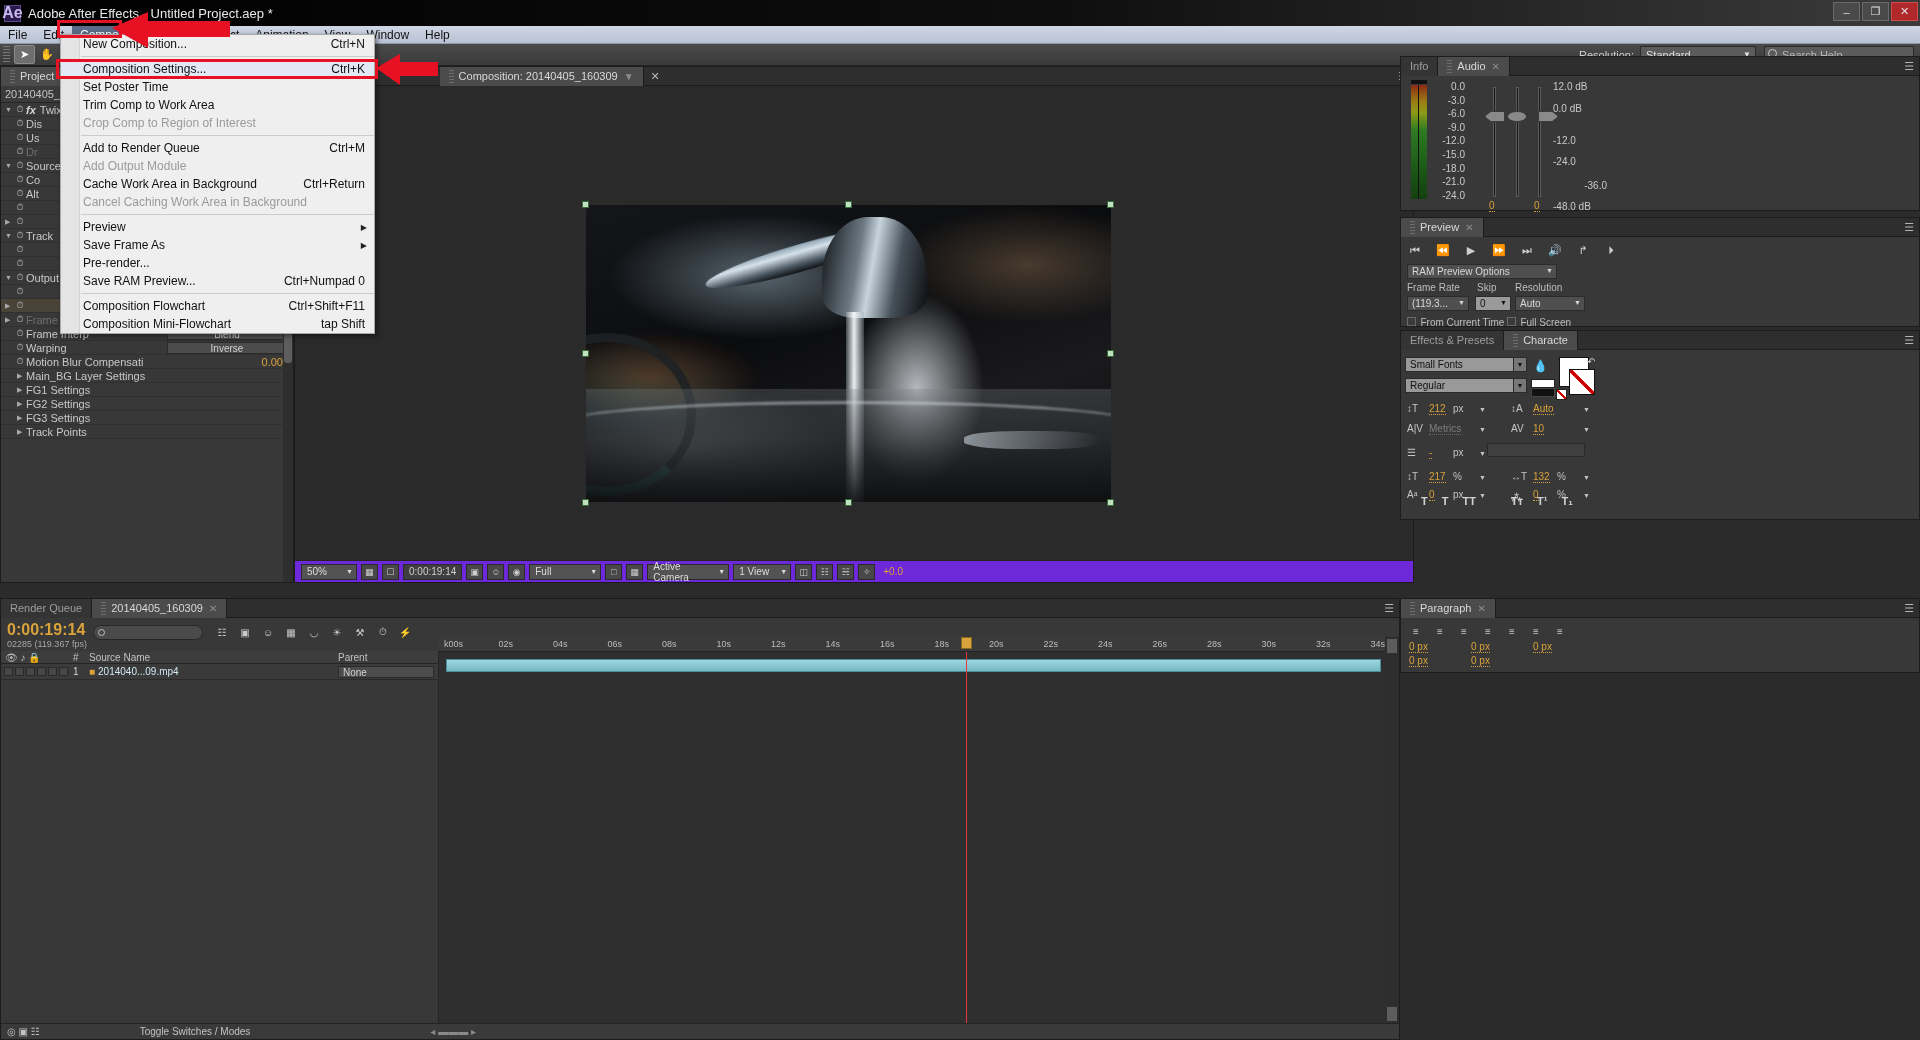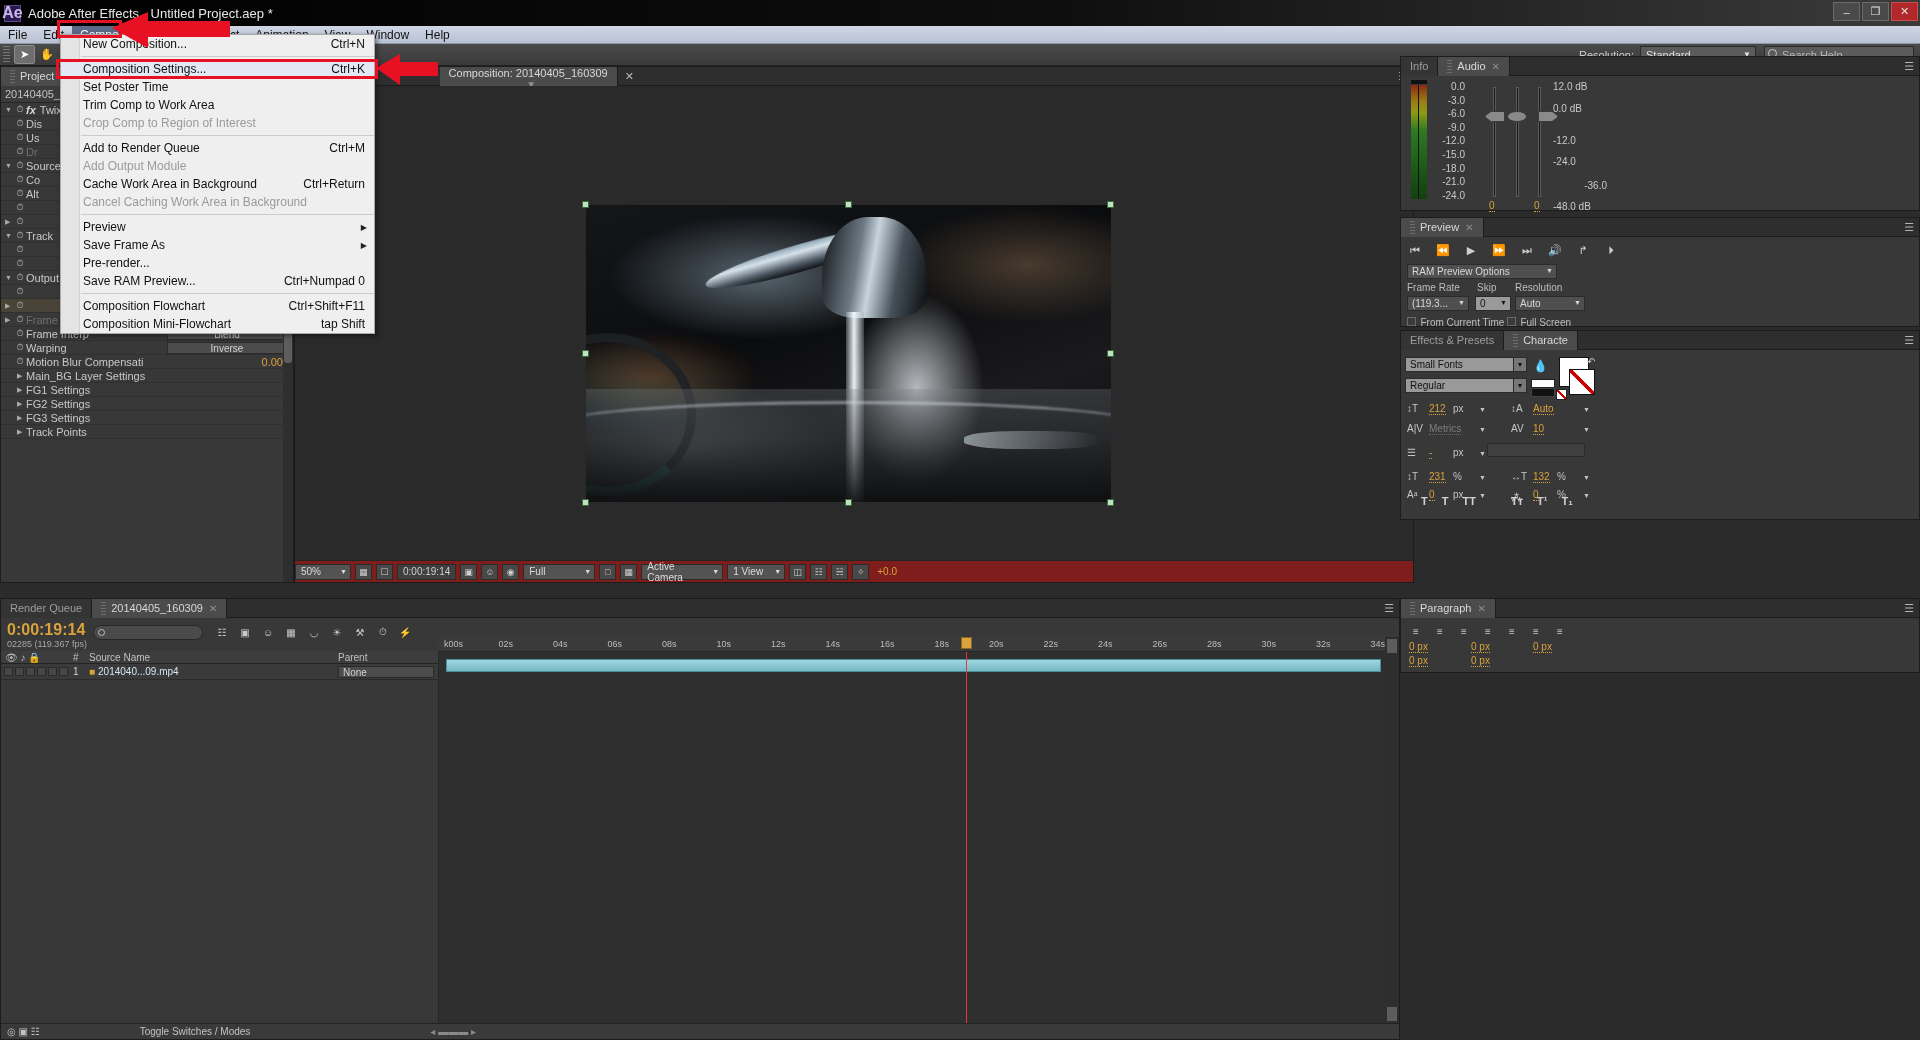--- a/index.html
+++ b/index.html
@@ -122,22 +122,22 @@
   .ring { position:absolute; left:-13%; top:43%; width:34%; height:55%;
     border-radius:50%; border:9px solid rgba(30,34,36,.9);
     border-left-color:rgba(195,110,40,.55); border-bottom-color:rgba(30,140,135,.5);
     filter:blur(.6px); }
   .handle { position:absolute; left:72%; top:76%; width:26%; height:6%;
     background:linear-gradient(90deg,rgba(180,190,198,.7),rgba(40,44,48,.2));
     border-radius:40%; filter:blur(.7px); }
   .hcorner { position:absolute; width:7px; height:7px; background:#bfe3c0;
     border:1px solid #3a6a3b; }
   .comp-bottombar { position:absolute; left:0; right:0; bottom:0; height:22px;
-    background:#7f1d1d; border-top:1px solid #242424; display:flex;
-    align-items:center; gap:4px; }
+    background:#6d28d9; border-top:1px solid #242424; display:flex;
+    align-items:center; gap:4px; padding-left:6px; }
   .cb-select { height:16px; background:#535353; border:1px solid #2a2a2a;
     color:#dcdcdc; font-size:10px; display:flex; align-items:center;
     padding:0 14px 0 5px; position:relative; }
   .cb-select .arw { position:absolute; right:3px; font-size:7px; }
   .cb-time { height:16px; background:#3f3f3f; border:1px solid #2a2a2a;
     color:#cfcfcf; font-size:10px; display:flex; align-items:center; padding:0 5px; }
   .cb-ic { width:17px; height:16px; background:#484848; border:1px solid #2a2a2a;
     color:#cfcfcf; font-size:9px; display:flex; align-items:center; justify-content:center; }
   .cb-amber { color:#d9a23b; font-size:10px; margin-left:4px; }
   #audio-panel { left:1400px; top:56px; width:520px; height:155px; }
@@ -422,21 +422,21 @@
     <div class="proj-scroll">
       <div class="thumb"></div>
     </div>
   </div>
 
   <div class="panel" id="comp">
     <div class="comp-tabrow">
       <div class="comp-crumb">
         <span>60309</span>
       </div>
-      <div class="ptab active" style="margin-left:100px;flex-direction:column;">
+      <div class="ptab active" style="margin-left:100px;">
         <span class="dots"></span>
         <span>Composition: 20140405_160309</span>
         <span class="x">▼</span>
       </div>
       <div class="comp-crumb">✕</div>
       <div class="pmenu">☰</div>
     </div>
 
     <div class="comp-stage">
       <div class="canvas-wrap">
@@ -626,21 +626,21 @@
         <div class="cf-val dim" style="position: absolute; left: 28px; top: 92px;">Metrics</div>
         <div class="cf-arw" style="position: absolute; left: 78px; top: 95px;">▼</div>
         <div class="cf-ico" style="position: absolute; left: 110px; top: 92px;">AV</div>
         <div class="cf-val" style="position: absolute; left: 132px; top: 92px;">10</div>
         <div class="cf-arw" style="position: absolute; left: 182px; top: 95px;">▼</div>
         <div class="cf-ico" style="position: absolute; left: 6px; top: 116px;">☰</div>
         <div class="cf-val" style="position: absolute; left: 28px; top: 116px;">-</div>
         <div class="cf-unit" style="position: absolute; left: 52px; top: 116px;">px</div>
         <div class="cf-arw" style="position: absolute; left: 78px; top: 119px;">▼</div>
         <div class="cf-ico" style="position: absolute; left: 6px; top: 140px;">↕T</div>
-        <div class="cf-val" style="position: absolute; left: 28px; top: 140px;">231</div>
+        <div class="cf-val" style="position: absolute; left: 28px; top: 140px;">217</div>
         <div class="cf-unit" style="position: absolute; left: 52px; top: 140px;">%</div>
         <div class="cf-arw" style="position: absolute; left: 78px; top: 143px;">▼</div>
         <div class="cf-ico" style="position: absolute; left: 110px; top: 140px;">↔T</div>
         <div class="cf-val" style="position: absolute; left: 132px; top: 140px;">132</div>
         <div class="cf-unit" style="position: absolute; left: 156px; top: 140px;">%</div>
         <div class="cf-arw" style="position: absolute; left: 182px; top: 143px;">▼</div>
         <div class="cf-ico" style="position: absolute; left: 6px; top: 158px;">Aᵃ</div>
         <div class="cf-val" style="position: absolute; left: 28px; top: 158px;">0</div>
         <div class="cf-unit" style="position: absolute; left: 52px; top: 158px;">px</div>
         <div class="cf-arw" style="position: absolute; left: 78px; top: 161px;">▼</div>

